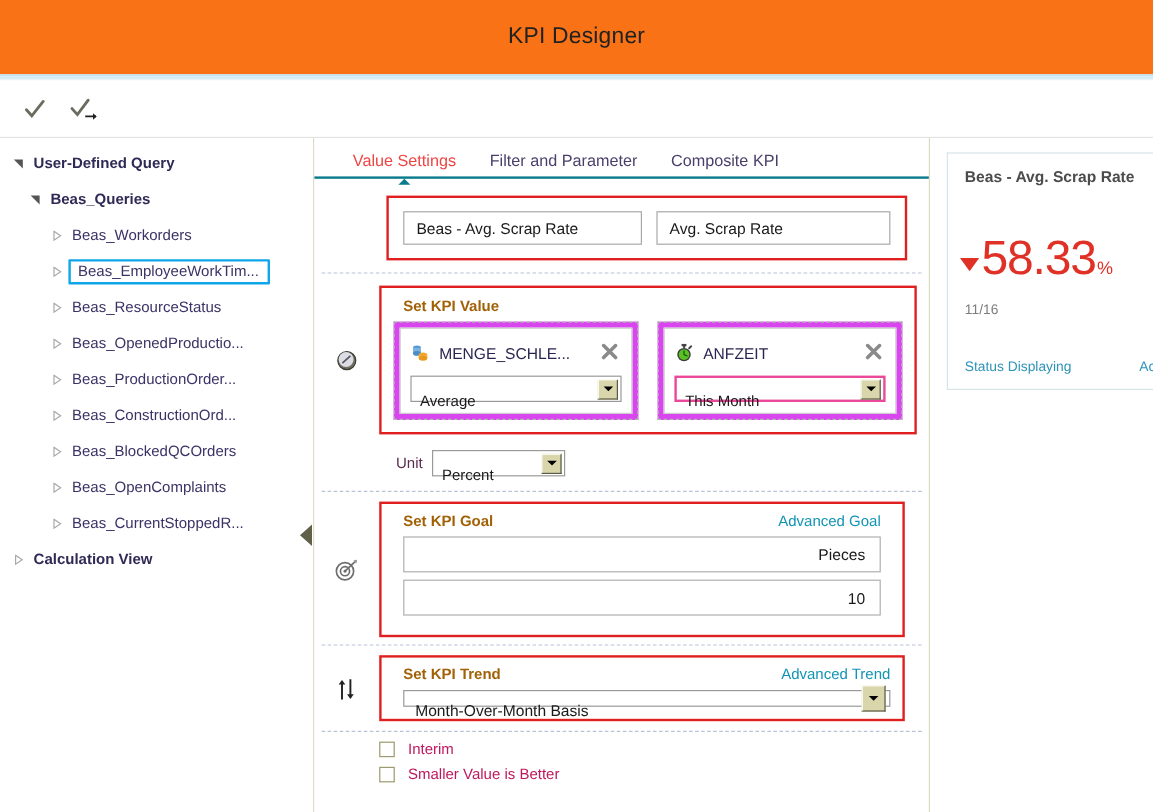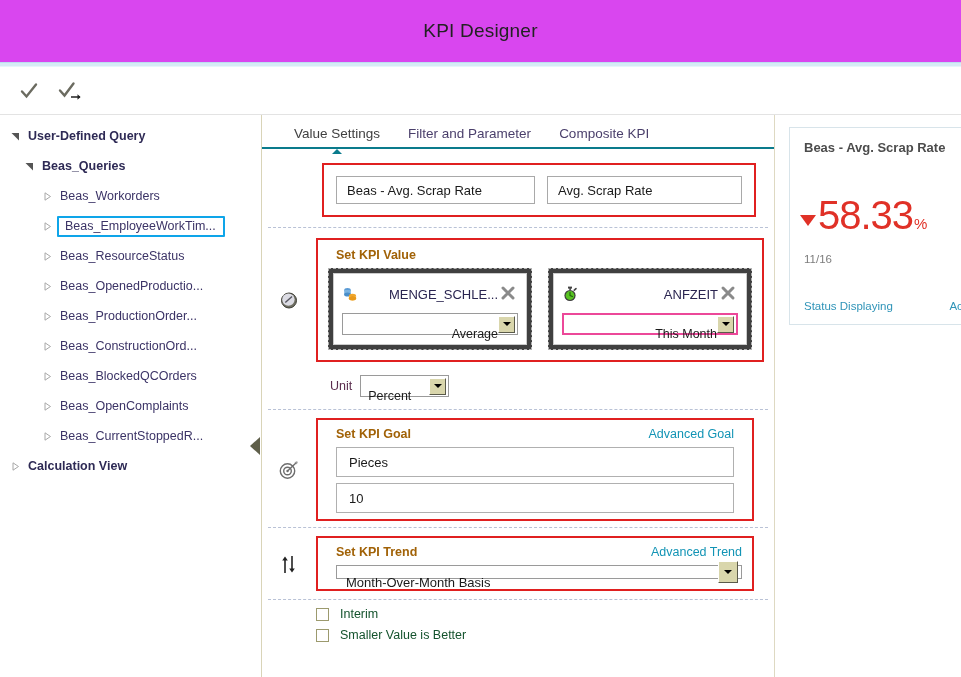--- a/index.html
+++ b/index.html
@@ -14,21 +14,21 @@
     overflow: hidden;
     position: relative;
   }
 
   
   #app-header {
     height: 62px;
     display: flex;
     align-items: center;
     justify-content: center;
-    background: #d946ef;
+    background: #f97316;
     box-sizing: border-box;
   }
   #page-title {
     font-size: 19px;
     color: #222222;
     letter-spacing: .2px;
   }
   #header-rule {
     height: 3px;
     background: #d6ecf5;
@@ -121,21 +121,21 @@
     border-bottom: 2px solid #0a7b8c;
     box-sizing: border-box;
   }
   .tab {
     padding: 0 14px 6px 14px;
     font-size: 13.5px;
     color: #4a3f6b;
     cursor: pointer;
     position: relative;
   }
-  .tab.active { color: #404040; }
+  .tab.active { color: #ef4444; }
   .tab.active::after {
     content: "";
     position: absolute;
     left: 50%; bottom: -7px;
     margin-left: -5px;
     width: 0; height: 0;
     border-left: 5px solid transparent;
     border-right: 5px solid transparent;
     border-bottom: 5px solid #0a7b8c;
   }
@@ -191,22 +191,21 @@
   .adv-link {
     color: #1294b5;
     font-size: 12.5px;
     cursor: pointer;
     margin-right: 8px;
   }
   .slot-row { display: flex; gap: 16px; }
   .slot {
     border: 1px dashed #b3b3b3;
     padding: 4px;
-    background: #404040;
-    text-align: right;
+    background: #d946ef;
   }
   .slot-inner {
     border: 1px solid #cccccc;
     background: #fff;
     padding: 8px 8px 9px 8px;
   }
   .chip {
     display: flex; align-items: center;
     height: 24px;
     margin-bottom: 7px;
@@ -264,27 +263,27 @@
 
   #slot-a .slot-inner { width: 176px; }
   #slot-b .slot-inner { width: 176px; }
 
   
   #unit-row {
     display: flex; align-items: center;
     margin: 9px 0 0 68px;
   }
   .field-label { color: #5b2d4e; font-size: 12.5px; margin-right: 8px; }
-  #unit-select { width: 89px; }
+  #unit-select { width: 111px; }
   #datasource-row { margin: 7px 0 0 68px; font-size: 12.5px; color: #5b2d4e; }
   #datasource-value { color: #adadad; font-style: italic; margin-left: 5px; }
 
   
   #goal-section { padding: 8px 0 6px 0; }
-  #goal-box { margin-right: 20px; padding: 5px 10px 0 10px; flex: 1; }
+  #goal-box { margin-right: 20px; padding: 5px 10px 10px 10px; flex: 1; text-align: right; }
   .full-input {
     border: 1px solid #b0b0b0;
     height: 30px; line-height: 30px;
     padding: 0 12px;
     font-size: 13px;
     color: #1a1a1a;
     background: #fff;
     margin: 0 8px 6px 8px;
     box-sizing: border-box;
   }
@@ -298,21 +297,21 @@
 
   
   .chk-row { display: flex; align-items: center; margin: 7px 0 0 0; padding-left: 54px; cursor: pointer; }
   .chk-box {
     width: 13px; height: 13px;
     border: 1px solid #9c9a6e;
     background: #fff;
     box-sizing: border-box;
     margin-right: 11px;
   }
-  .chk-label { color: #14532d; font-size: 12.5px; }
+  .chk-label { color: #be185d; font-size: 12.5px; }
 
   
   #preview-panel {
     width: 186px;
     flex: none;
     padding: 12px 0 0 14px;
     box-sizing: border-box;
     background: #fff;
   }
   #preview-card {

